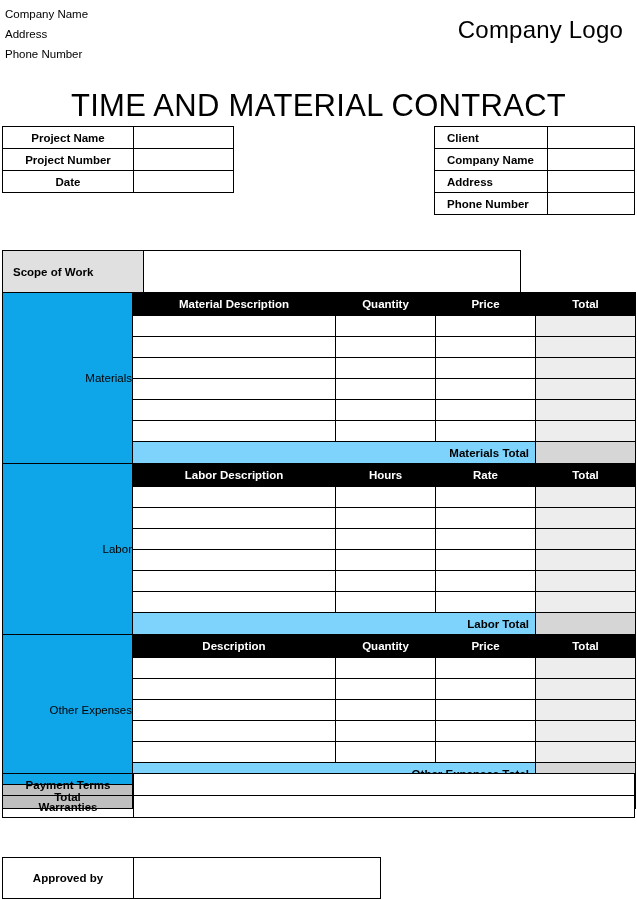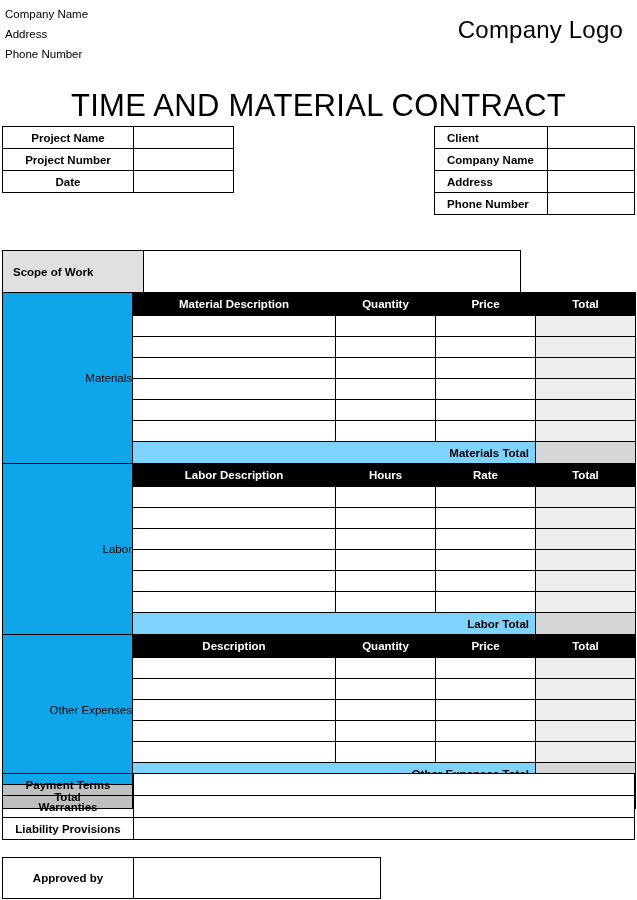--- a/index.html
+++ b/index.html
@@ -420,24 +420,20 @@
   <table class="terms-table">
     <tbody>
       <tr>
         <td>Payment Terms</td>
         <td class="fill"></td>
       </tr>
       <tr>
         <td>Warranties</td>
         <td class="fill"></td>
       </tr>
-      <tr>
-        <td>Liability Provisions</td>
-        <td class="fill"></td>
-      </tr>
     </tbody>
   </table>
 
   <table class="approve-table">
     <tbody>
       <tr>
         <td>Approved by</td>
         <td class="fill"></td>
       </tr>
     </tbody>

